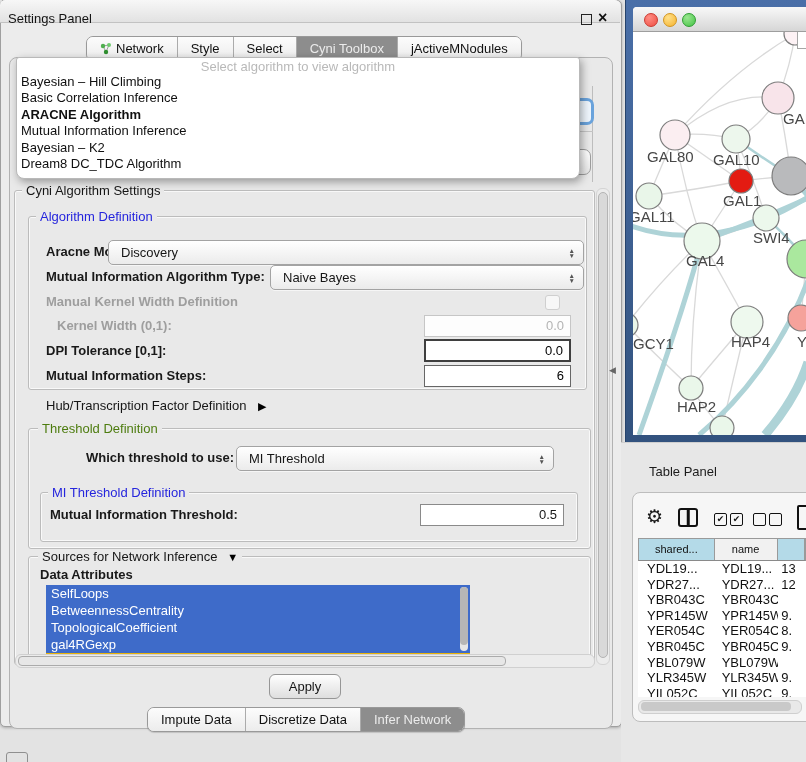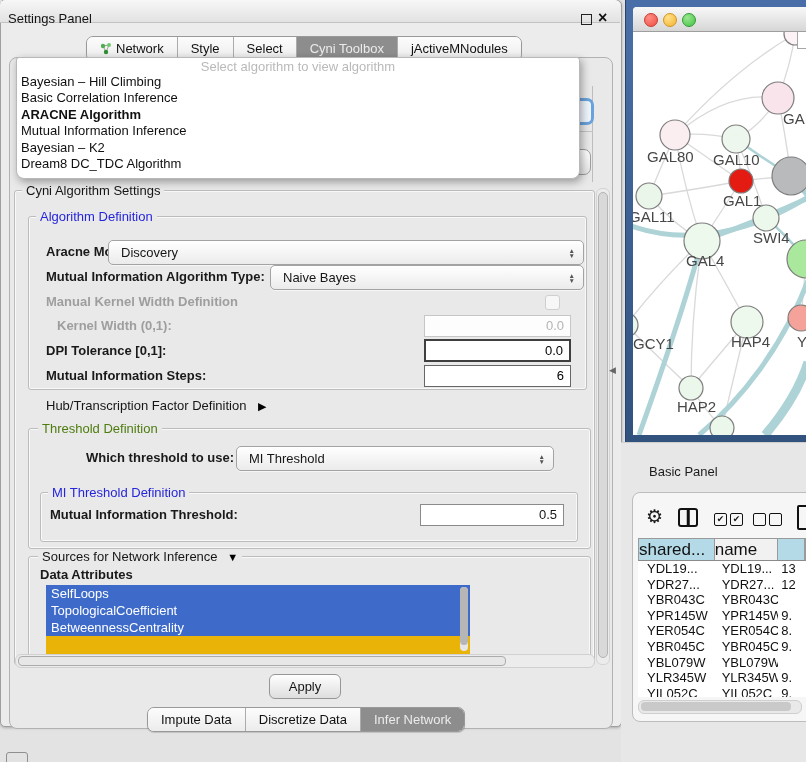--- a/index.html
+++ b/index.html
@@ -91,21 +91,21 @@
   #table-card{left:632px;top:492px;width:190px;height:228px;background:#f6f6f6;
       border:1px solid #bdbdbd;border-radius:8px;}
   .tb-gear{left:646px;top:505px;font-size:19px;color:#1a1a1a;}
   .tb-split{left:678px;top:508px;width:16px;height:15px;border:2.5px solid #111;border-radius:3px;}
   .tb-split-div{position:absolute;left:50%;top:0;width:2.5px;height:100%;background:#111;transform:translateX(-50%);}
   .tb-chk{width:11px;height:11px;border:1.5px solid #111;border-radius:2px;position:absolute;font-size:9px;
       line-height:11px;text-align:center;color:#111;}
   .tb-doc{left:797px;top:505px;width:14px;height:21px;border:2.5px solid #111;border-radius:2px;background:#f6f6f6;}
   #yeast-table{left:638px;top:538px;width:168px;}
   .th-row{display:flex;height:23px;border:1px solid #9a9a9a;border-bottom:1px solid #8a8a8a;box-sizing:border-box;}
-  .th{line-height:21px;font-size:17px;color:#111;border-right:1px solid #9a9a9a;
+  .th{line-height:21px;text-align:center;font-size:11px;color:#111;border-right:1px solid #9a9a9a;
       box-sizing:border-box;overflow:hidden;white-space:nowrap;}
   #table-rows{position:absolute;left:0;top:23px;width:168px;height:136px;overflow:hidden;background:#fff;}
   .td-row{display:flex;height:15.6px;}
   .td{font-size:13px;color:#111;line-height:15.6px;white-space:nowrap;overflow:hidden;box-sizing:border-box;}
   #table-hscroll{left:638px;top:700px;width:162px;height:12px;background:#e9e9e9;border:1px solid #cfcfcf;border-radius:6px;}
   #table-hthumb{left:2px;top:1px;width:150px;height:9px;background:#c9c9c9;border-radius:4px;}
   
   #corner-mark{left:2px;top:0;width:2px;height:7px;background:#9a9a9a;}
   #bl-widget{left:6px;top:752px;width:20px;height:16px;border:1.5px solid #8f8f8f;border-radius:3px;background:#e2e2e2;}
 </style>
@@ -228,22 +228,23 @@
 
 <div class="abs gbox" style="left:28px;top:556px;width:561px;height:106px;"></div>
 <div class="abs gtitle" style="left:38px;top:549px;">
   <span>Sources for Network Inference</span>
   <span class="tri" style="margin-left:6px;">▼</span>
 </div>
 <div class="abs blabel" style="left:40px;top:566px;line-height:18px;">Data Attributes</div>
 <div class="abs" id="attr-list">
 
 <div class="attr-item">SelfLoops</div>
+    <div class="attr-item">BetweennessCentrality</div>
     <div class="attr-item">TopologicalCoefficient</div>
-    <div class="attr-item">BetweennessCentrality</div>
+    <div class="attr-item">gal4RGexp</div>
     <div id="attr-scroll">
     <div id="attr-thumb"></div>
   </div>
   </div>
 <div class="abs" id="hscroll">
   <div class="abs" id="hscroll-thumb"></div>
 </div>
 
 <div class="abs" id="apply-btn">Apply</div>
 
@@ -328,21 +329,21 @@
           <text x="98" y="315" fill="#474747" font-size="15" font-family="&quot;Liberation Sans&quot;, sans-serif">HAP4</text>
           <text x="164" y="315" fill="#474747" font-size="15" font-family="&quot;Liberation Sans&quot;, sans-serif">Y</text>
           <text x="44" y="380" fill="#474747" font-size="15" font-family="&quot;Liberation Sans&quot;, sans-serif">HAP2</text>
         </svg>
       <div id="net-vscroll"></div>
     </div>
   </div>
 </div>
 
 <div class="abs" id="right-lower"></div>
-<div class="abs" id="table-panel-title">Basic Panel</div>
+<div class="abs" id="table-panel-title">Table Panel</div>
 <div class="abs" id="table-card"></div>
 
 <div class="abs tb-gear">⚙</div>
 <div class="abs tb-split">
     <div class="tb-split-div"></div>
   </div>
 <div class="abs tb-chk" style="left:714px;top:513px;">✔</div>
 <div class="abs tb-chk" style="left:730px;top:513px;">✔</div>
 <div class="abs tb-chk" style="left:753px;top:513px;"></div>
 <div class="abs tb-chk" style="left:769px;top:513px;"></div>

